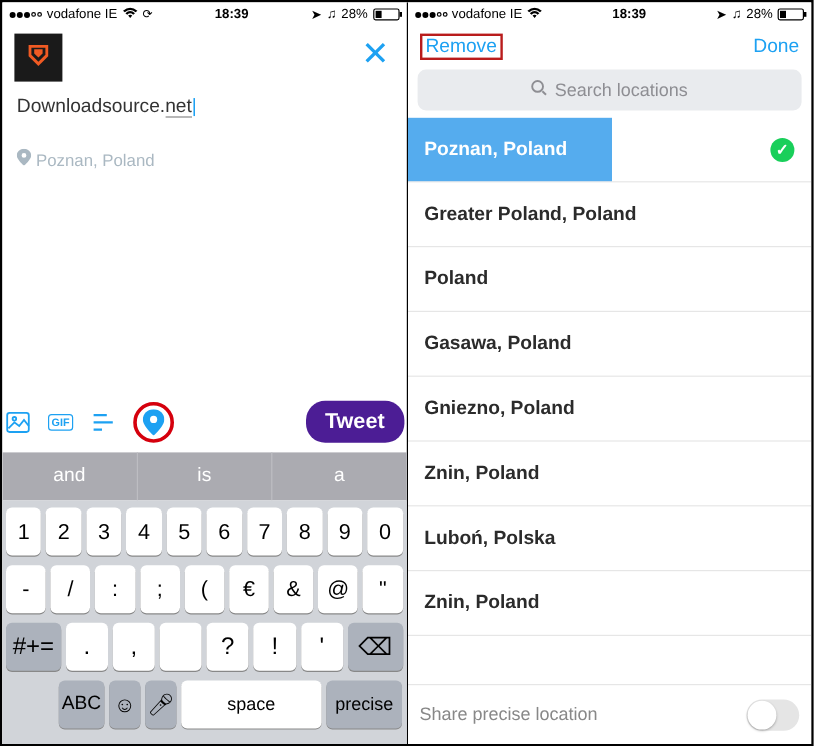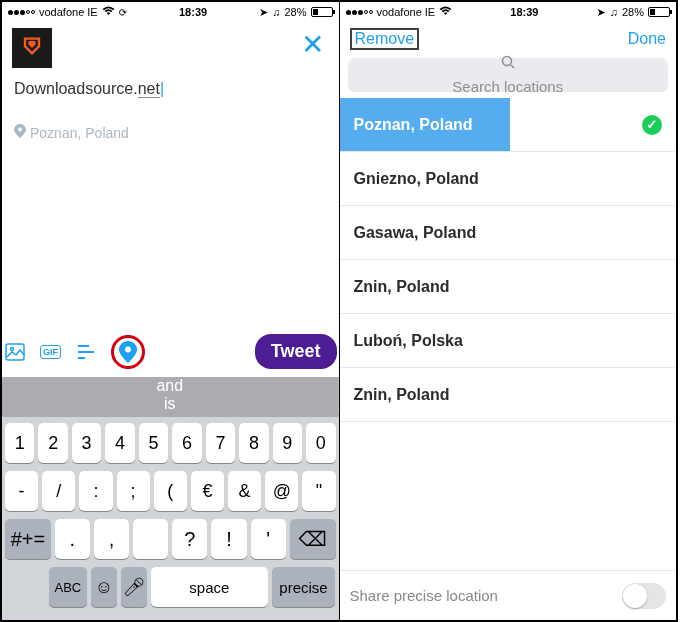--- a/index.html
+++ b/index.html
@@ -30,38 +30,38 @@
   .cursor { color:#1da1f2; }
   .location-tag { display:flex; align-items:center; gap:4px; color:#aab8c2; font-size:14px; margin-top:26px; }
 
   .toolbar { display:flex; align-items:center; gap:14px; padding:8px 2px; }
   .tool-icon { width:22px; height:22px; color:#1da1f2; display:flex; align-items:center; justify-content:center; }
   .gif-icon { border:1.5px solid #1da1f2; border-radius:3px; font-size:9px; font-weight:bold; padding:1px 2px; color:#1da1f2; }
   .loc-highlight { width:34px; height:34px; border:3px solid #d5000d; border-radius:50%; display:flex; align-items:center; justify-content:center; }
   .tweet-btn { margin-left:auto; background:#4c1d95; color:#fff; border:none; border-radius:16px; padding:7px 16px; font-size:18px; font-weight:600; }
 
   
-  .suggestions { display:flex; background:#ababb1; height:40px;flex-direction:column; }
+  .suggestions { display:flex; background:#ababb1; height:40px; }
   .sugg { flex:1; display:flex; align-items:center; justify-content:center; color:#fff; font-size:16px; border-right:1px solid #bdbdc2; }
   .sugg:last-child { border-right:none; }
   .keyboard { background:#d1d4d9; padding:6px 3px 5px 3px; }
   .krow { display:flex; gap:4px; margin-bottom:8px; justify-content:center; }
   .key { background:#fff; border-radius:5px; box-shadow:0 1px 0 #888; height:40px; flex:1; display:flex; align-items:center; justify-content:center; font-size:18px; color:#000; }
   .key.dark { background:#acb2bc; }
   .key.space { flex:4; font-size:15px; }
   .key.ret { flex:2.2; font-size:15px; }
-  .key.abc { flex:1.3; font-size:13px;margin-left:44px; }
+  .key.abc { flex:1.3; font-size:16px;margin-left:44px; }
   .key.shift { flex:1.3; font-size:14px; }
   .punct-row .key { font-size:20px; }
 
   
   .nav2 { display:flex; align-items:center; justify-content:space-between; padding:6px 10px 8px 10px; }
   .nav-btn { color:#1da1f2; font-size:16px; }
-  .remove-box { border:2px solid #404040; padding:0 3px; }
-  .searchbar { margin:0 8px 6px 8px; background:#e9ebee; border-radius:7px; height:34px; display:flex; align-items:center; justify-content:center; color:#8e8e93; font-size:15px; gap:6px;flex-direction:column; }
+  .remove-box { border:2px solid #b91c1c; padding:0 3px; }
+  .searchbar { margin:0 8px 6px 8px; background:#e9ebee; border-radius:7px; height:34px; display:flex; align-items:center; justify-content:center; color:#8e8e93; font-size:15px; gap:6px; }
   .list { flex:1; overflow:hidden; }
   .row { height:54px; border-bottom:1px solid #e6e6e6; display:flex; align-items:center; padding:0 14px; font-size:16px; font-weight:600; color:#2b2b2b; position:relative; }
   .row.selected-row { padding:0; }
   .sel-pill { background:#55acee; color:#fff; height:100%; display:flex; align-items:center; padding:0 14px; width:170px; font-weight:600; }
   .check { position:absolute; right:14px; width:20px; height:20px; background:#19cf5a; border-radius:50%; display:flex; align-items:center; justify-content:center; color:#fff; font-size:13px; }
   .share-row { height:50px; display:flex; align-items:center; justify-content:space-between; padding:0 10px; color:#888; font-size:15px; border-top:1px solid #e6e6e6; }
   .toggle { width:44px; height:26px; background:#e5e5e5; border-radius:13px; position:relative; }
   .toggle::after { content:''; position:absolute; left:1px; top:1px; width:24px; height:24px; background:#fff; border-radius:50%; box-shadow:0 1px 2px rgba(0,0,0,0.3); }
 </style>
 </head>
@@ -241,22 +241,24 @@
           </svg>
       </span>
       <span>Search locations</span>
     </div>
 
     <div class="list">
       <div class="row selected-row">
         <div class="sel-pill">Poznan, Poland</div>
         <span class="check">✓</span>
       </div>
+      <div class="row">Greater Poland, Poland</div>
+      <div class="row">Poland</div>
+      <div class="row">Gasawa, Poland</div>
       <div class="row">Gniezno, Poland</div>
-      <div class="row">Gasawa, Poland</div>
       <div class="row">Znin, Poland</div>
       <div class="row">Luboń, Polska</div>
       <div class="row">Znin, Poland</div>
     </div>
 
     <div class="share-row">
       <span>Share precise location</span>
       <span class="toggle"></span>
     </div>
   </div>

